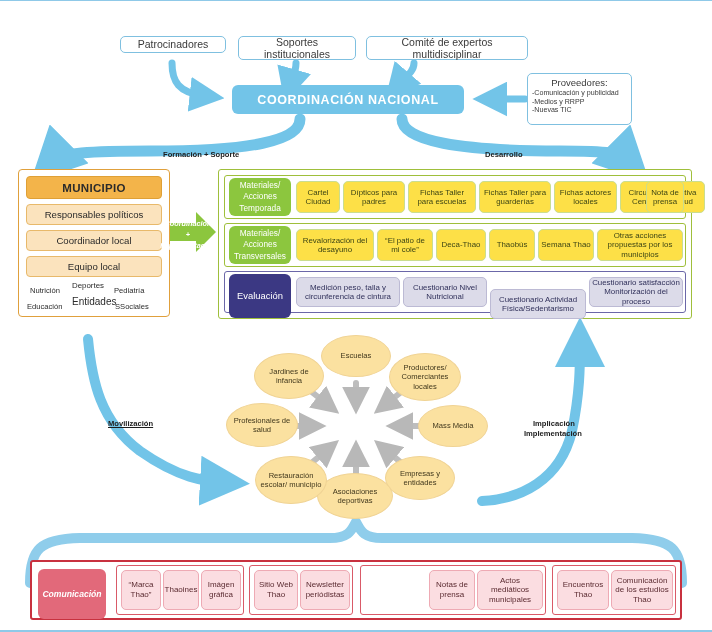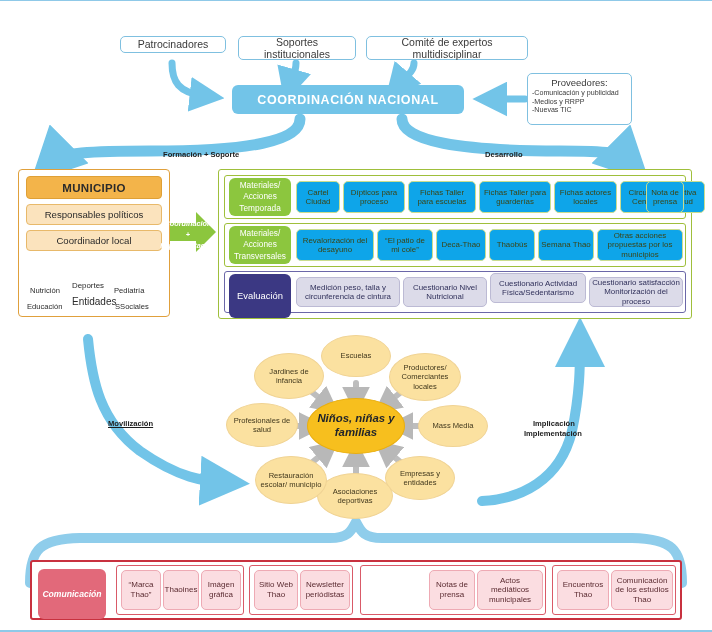--- a/index.html
+++ b/index.html
@@ -34,21 +34,21 @@
   .greenarrow-label{position:absolute;font-size:7.3px;font-weight:bold;font-style:italic;
                     color:#ffffff;text-align:center;line-height:1.5;width:64px;}
 
   
   .greenpanel{position:absolute;border:1px solid #9fbf3b;border-radius:3px;background:#fff;box-sizing:border-box;}
   .rowframe{position:absolute;border:1px solid #9fbf3b;border-radius:3px;background:#fff;box-sizing:border-box;}
   .rowframe.eval{border-color:#6b67a8;}
   .rowlabel{position:absolute;border-radius:6px;display:flex;align-items:center;justify-content:center;
             text-align:center;color:#fff;font-size:8.3px;line-height:1.35;background:#8cc63e;}
   .rowlabel.eval{background:#3b3883;font-size:9.4px;}
-  .cell{position:absolute;border:1px solid #cadd8f;border-radius:5px;background:#0ea5e9;
+  .cell{position:absolute;border:1px solid #cadd8f;border-radius:5px;background:#fde047;
         display:flex;align-items:center;justify-content:center;text-align:center;
         font-size:7.9px;color:#3c4414;line-height:1.2;padding:0 2px;box-sizing:border-box;}
   .cell.ev{background:#dcdbe9;border-color:#bcbad4;color:#30305a;}
 
   
   .node{position:absolute;border-radius:50%;background:#fbe1a0;border:1px solid #f0d394;
         display:flex;align-items:center;justify-content:center;text-align:center;
         font-size:7.6px;color:#40371c;line-height:1.2;box-sizing:border-box;padding:0 3px;}
   .node.center{background:#f7bf1e;border-color:#e8ae10;font-size:11.4px;font-style:italic;
                font-weight:bold;color:#20242b;}
@@ -145,20 +145,23 @@
   <div class="munibox" style="left:18px;top:168px;width:152px;height:148px;">
     <div class="mrow head">
       <span>MUNICIPIO</span>
     </div>
     <div class="mrow">
       <span>Responsables políticos</span>
     </div>
     <div class="mrow">
       <span>Coordinador local</span>
     </div>
+    <div class="mrow">
+      <span>Equipo local</span>
+    </div>
   </div>
 
   <div style="position:absolute;left:18px;top:272px;width:132px;height:46px;">
     <span style="position:absolute;left:12px;top:13px;font-size:7.6px;color:#2b2b2b;">Nutrición</span>
     <span style="position:absolute;left:54px;top:8px;font-size:7.9px;color:#2b2b2b;">Deportes</span>
     <span style="position:absolute;left:96px;top:13px;font-size:7.6px;color:#2b2b2b;">Pediatría</span>
     <span style="position:absolute;left:9px;top:29px;font-size:7.6px;color:#2b2b2b;">Educación</span>
     <span style="position:absolute;left:54px;top:23px;font-size:10px;color:#2b2b2b;">Entidades</span>
     <span style="position:absolute;left:97px;top:29px;font-size:7.6px;color:#2b2b2b;">SSociales</span>
   </div>
@@ -173,21 +176,21 @@
 
   <div class="rowframe" style="left:224px;top:174px;width:462px;height:44px;"></div>
   <div class="rowlabel" style="left:229px;top:177px;width:62px;height:38px;">
     <div>
       <div>Materiales/</div>
       <div>Acciones</div>
       <div>Temporada</div>
     </div>
   </div>
   <div class="cell" style="left:296px;top:180px;width:44px;height:32px;">Cartel Ciudad</div>
-  <div class="cell" style="left:343px;top:180px;width:62px;height:32px;">Dípticos para proceso</div>
+  <div class="cell" style="left:343px;top:180px;width:62px;height:32px;">Dípticos para padres</div>
   <div class="cell" style="left:408px;top:180px;width:68px;height:32px;">Fichas Taller para escuelas</div>
   <div class="cell" style="left:479px;top:180px;width:72px;height:32px;">Fichas Taller para guarderías</div>
   <div class="cell" style="left:554px;top:180px;width:63px;height:32px;">Fichas actores locales</div>
   <div class="cell" style="left:620px;top:180px;width:85px;height:32px;">Circular informativa Centros de Salud</div>
   <div class="cell" style="left:646px;top:180px;width:38px;height:32px;">Nota de prensa</div>
 
   <div class="rowframe" style="left:224px;top:222px;width:462px;height:44px;"></div>
   <div class="rowlabel" style="left:229px;top:225px;width:62px;height:38px;">
     <div>
       <div>Materiales/</div>
@@ -203,26 +206,23 @@
   <div class="cell" style="left:597px;top:228px;width:86px;height:32px;">Otras acciones propuestas por los municipios</div>
 
   <div class="rowframe eval" style="left:224px;top:270px;width:462px;height:42px;"></div>
   <div class="rowlabel eval" style="left:229px;top:273px;width:62px;height:44px;">
     <div>
       <div>Evaluación</div>
     </div>
   </div>
   <div class="cell ev" style="left:296px;top:276px;width:104px;height:30px;">Medición peso, talla y circunferencia de cintura</div>
   <div class="cell ev" style="left:403px;top:276px;width:84px;height:30px;">Cuestionario Nivel Nutricional</div>
-  <div class="cell ev" style="left:490px;top:272px;width:96px;height:30px;">Cuestionario Actividad Física/Sedentarismo</div>
+  <div class="cell ev" style="left:490px;top:288px;width:96px;height:30px;">Cuestionario Actividad Física/Sedentarismo</div>
   <div class="cell ev" style="left:589px;top:276px;width:94px;height:30px;">Cuestionario satisfacción Monitorización del proceso</div>
 
-  <div class="node center" style="left:307px;top:397px;width:98px;height:56px;">
-    <span>Niños, niñas y familias</span>
-  </div>
 
   <div class="node" style="left:321px;top:334px;width:70px;height:42px;">Escuelas</div>
   <div class="node" style="left:389px;top:352px;width:72px;height:48px;">Productores/ Comerciantes locales</div>
   <div class="node" style="left:418px;top:404px;width:70px;height:42px;">Mass Media</div>
   <div class="node" style="left:385px;top:455px;width:70px;height:44px;">Empresas y entidades</div>
   <div class="node" style="left:317px;top:472px;width:76px;height:46px;">Asociaciones deportivas</div>
   <div class="node" style="left:255px;top:455px;width:72px;height:48px;">Restauración escolar/ municipio</div>
   <div class="node" style="left:226px;top:402px;width:72px;height:44px;">Profesionales de salud</div>
   <div class="node" style="left:254px;top:352px;width:70px;height:46px;">Jardines de infancia</div>
 

